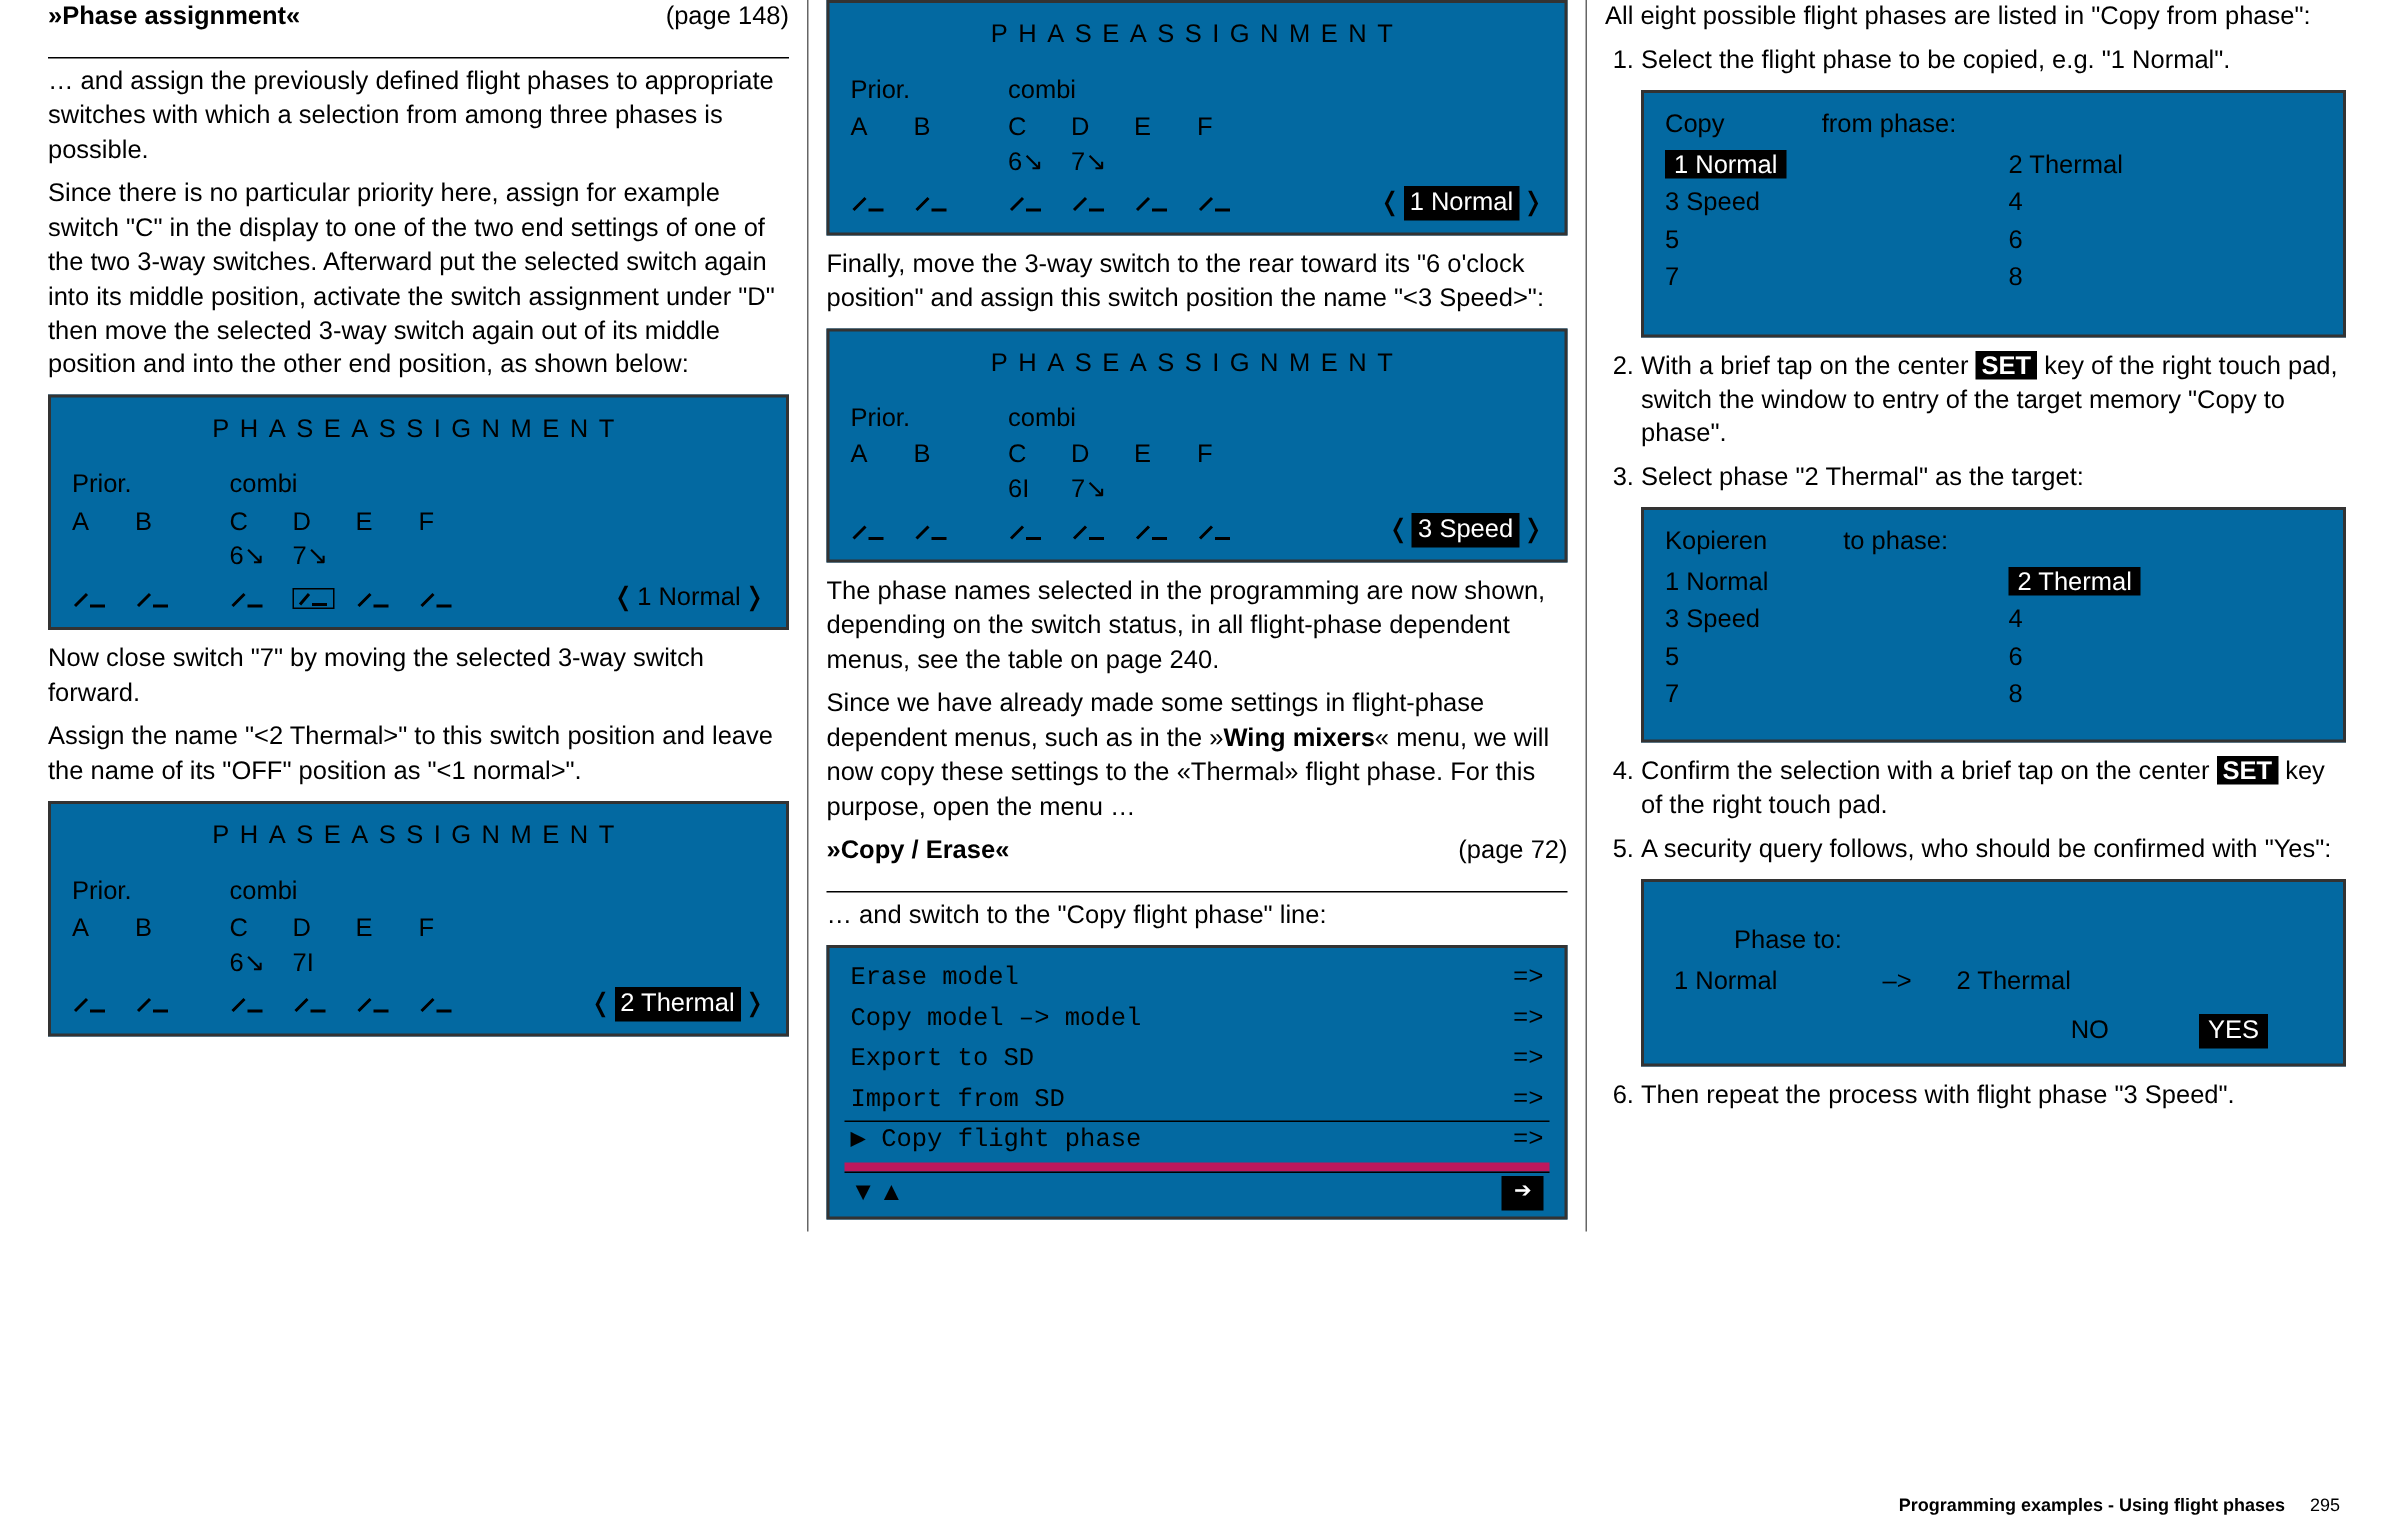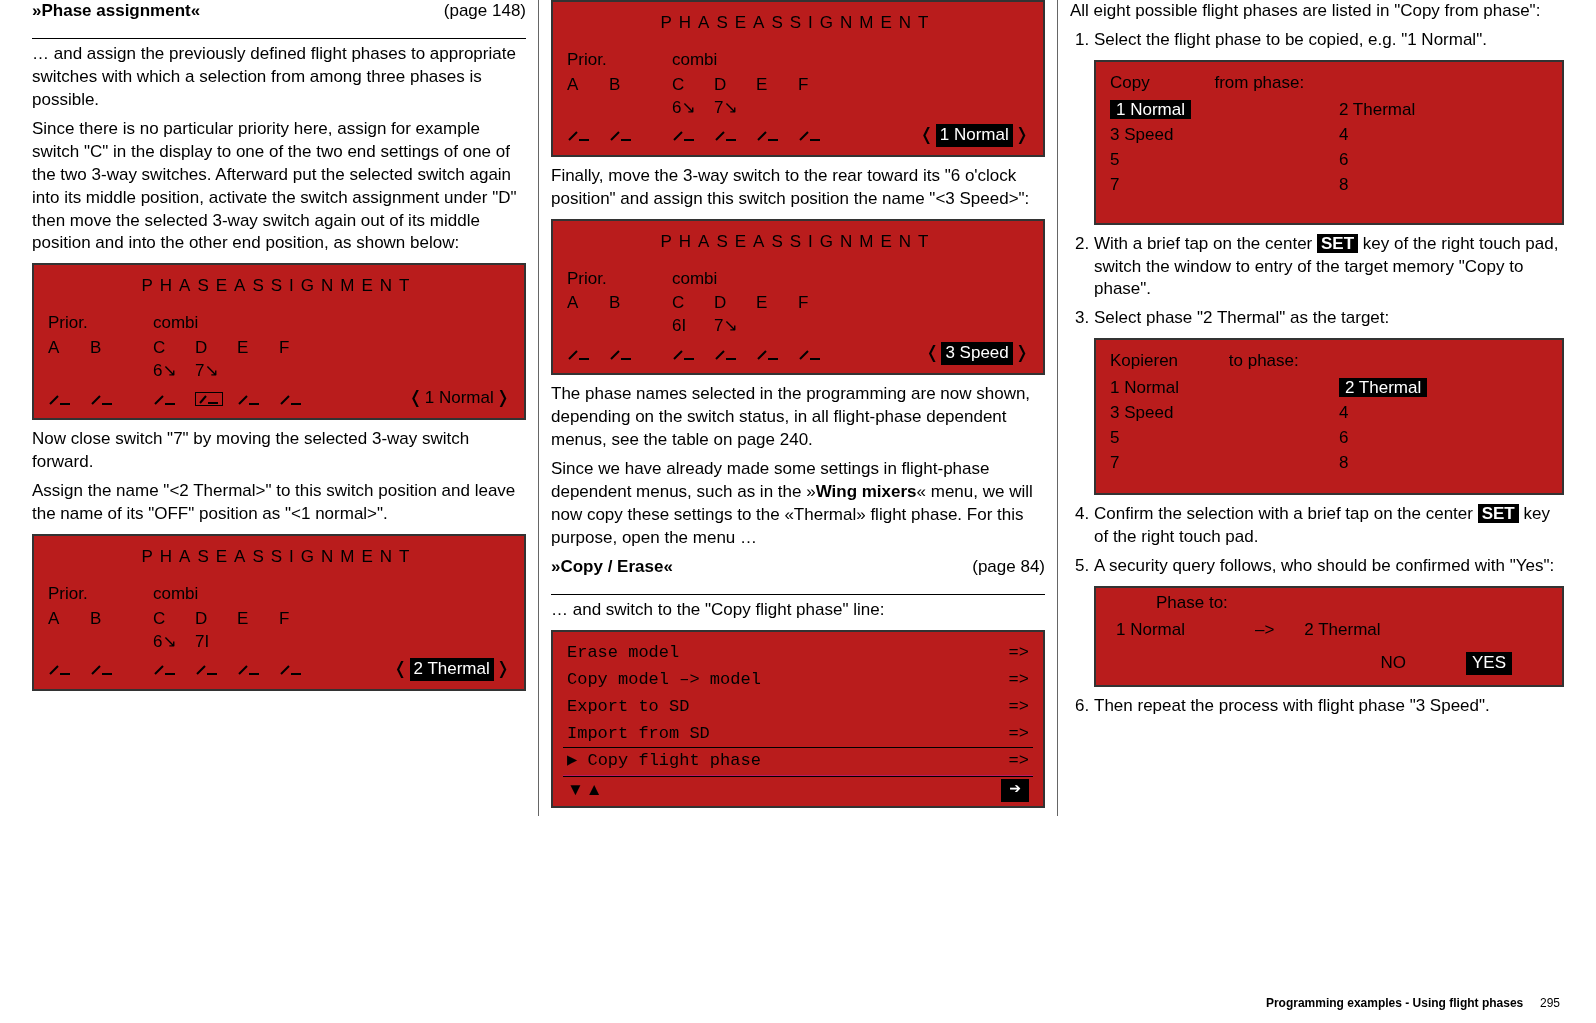--- a/index.html
+++ b/index.html
@@ -28,21 +28,21 @@
     display: flex;
     justify-content: space-between;
     border-bottom: 1px solid #000;
     padding-bottom: 15px;
     margin-bottom: 4px;
   }
   .heading-row .h-title { font-weight: bold; }
   .para { margin-bottom: 6px; }
   .lcd {
     border: 2px solid #333;
-    background: #b91c1c;
+    background: #0369a1;
     padding: 10px 14px 8px 14px;
     margin: 8px 0 8px 0;
     font-family: Arial, Helvetica, sans-serif;
   }
   .lcd-title {
     text-align: center;
     letter-spacing: 7px;
     font-size: 17px;
     margin-bottom: 14px;
   }
@@ -87,42 +87,42 @@
     padding: 0 4px;
   }
   .lcd-menu-item {
     display: flex;
     justify-content: space-between;
     padding: 2px 4px;
     font-family: Liberation Mono, monospace;
   }
   .lcd-menu-item.selected {
     border-top: 1px solid #000;
-    border-bottom: 1px solid #be185d;
+    border-bottom: 6px solid #be185d;
   }
   .lcd-menu-footer {
     display: flex;
     justify-content: space-between;
     padding: 2px 4px 0 4px;
     border-top: 1px solid #000;
     margin-top: 0;
   }
   .arrow-box { background:#000; color:#fff; padding:0 8px; font-size:14px; }
   .copy-grid {
     display: grid;
     grid-template-columns: 1fr 1fr;
     gap: 2px 20px;
   }
   .copy-hdr { margin-bottom: 4px; }
   .inv { background:#000; color:#fff; padding:0 6px; }
   ol { padding-left: 24px; }
   ol li { margin-bottom: 6px; }
   .confirm-box {
     text-align: left;
-    padding: 4px 20px 10px 20px;
+    padding: 28px 20px 10px 20px;
   }
   .confirm-line { margin-bottom: 4px; }
   .confirm-btns { display:flex; justify-content: flex-end; gap: 60px; margin-top: 10px; padding-right: 30px; padding-left: 120px; }
   .footer {
     position: absolute;
     bottom: 12px;
     right: 36px;
     font-size: 12px;
   }
   .footer-title { font-weight: bold; }
@@ -442,21 +442,21 @@
       </div>
     </div>
 
     <p class="para">The phase names selected in the programming are now shown, depending on the switch status, in all flight-phase dependent menus, see the table on page 240.</p>
     <p class="para">
       <span>Since we have already made some settings in flight-phase dependent menus, such as in the »</span><b>Wing mixers</b><span>« menu, we will now copy these settings to the «Thermal» flight phase. For this purpose, open the menu …</span>
     </p>
 
     <div class="heading-row">
       <span class="h-title">»Copy / Erase«</span>
-      <span>(page 84)</span>
+      <span>(page 72)</span>
     </div>
     <p class="para">… and switch to the "Copy flight phase" line:</p>
 
     <div class="lcd" style="padding:8px 10px 4px 10px">
       <div class="lcd-menu-item">
         <span>Erase model</span>
         <span>=&gt;</span>
       </div>
       <div class="lcd-menu-item">
         <span>Copy model –&gt; model</span>

